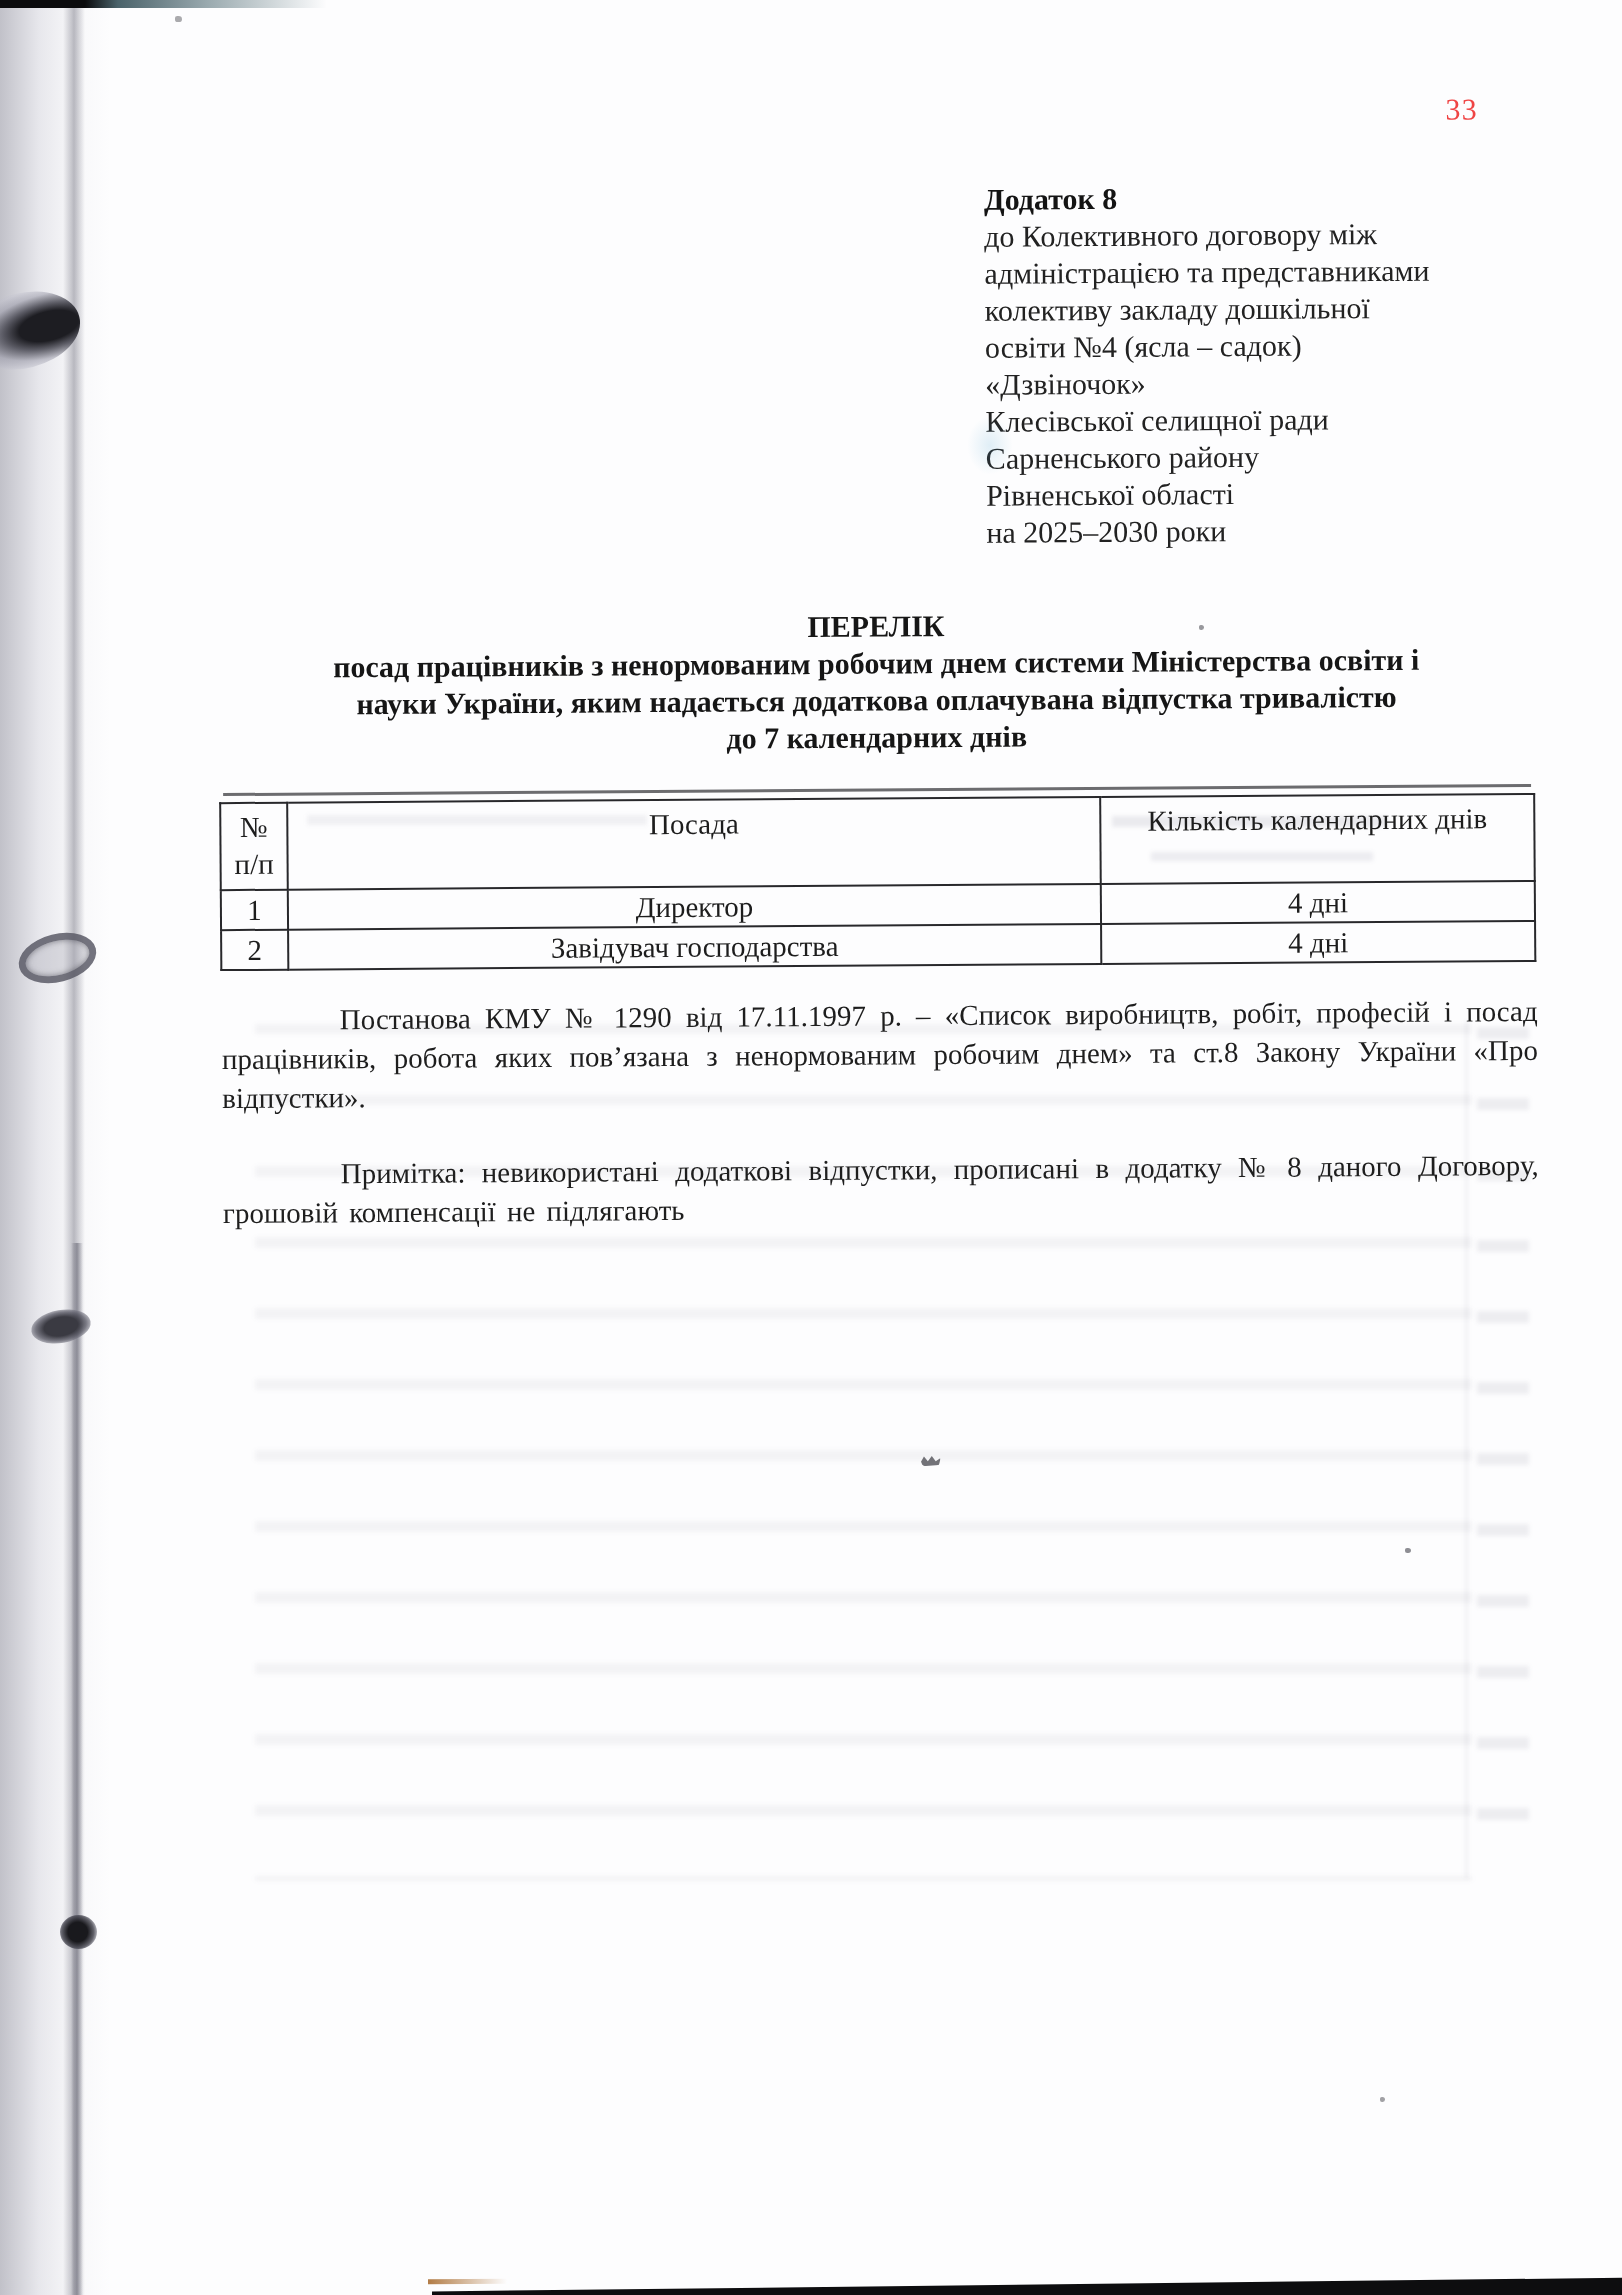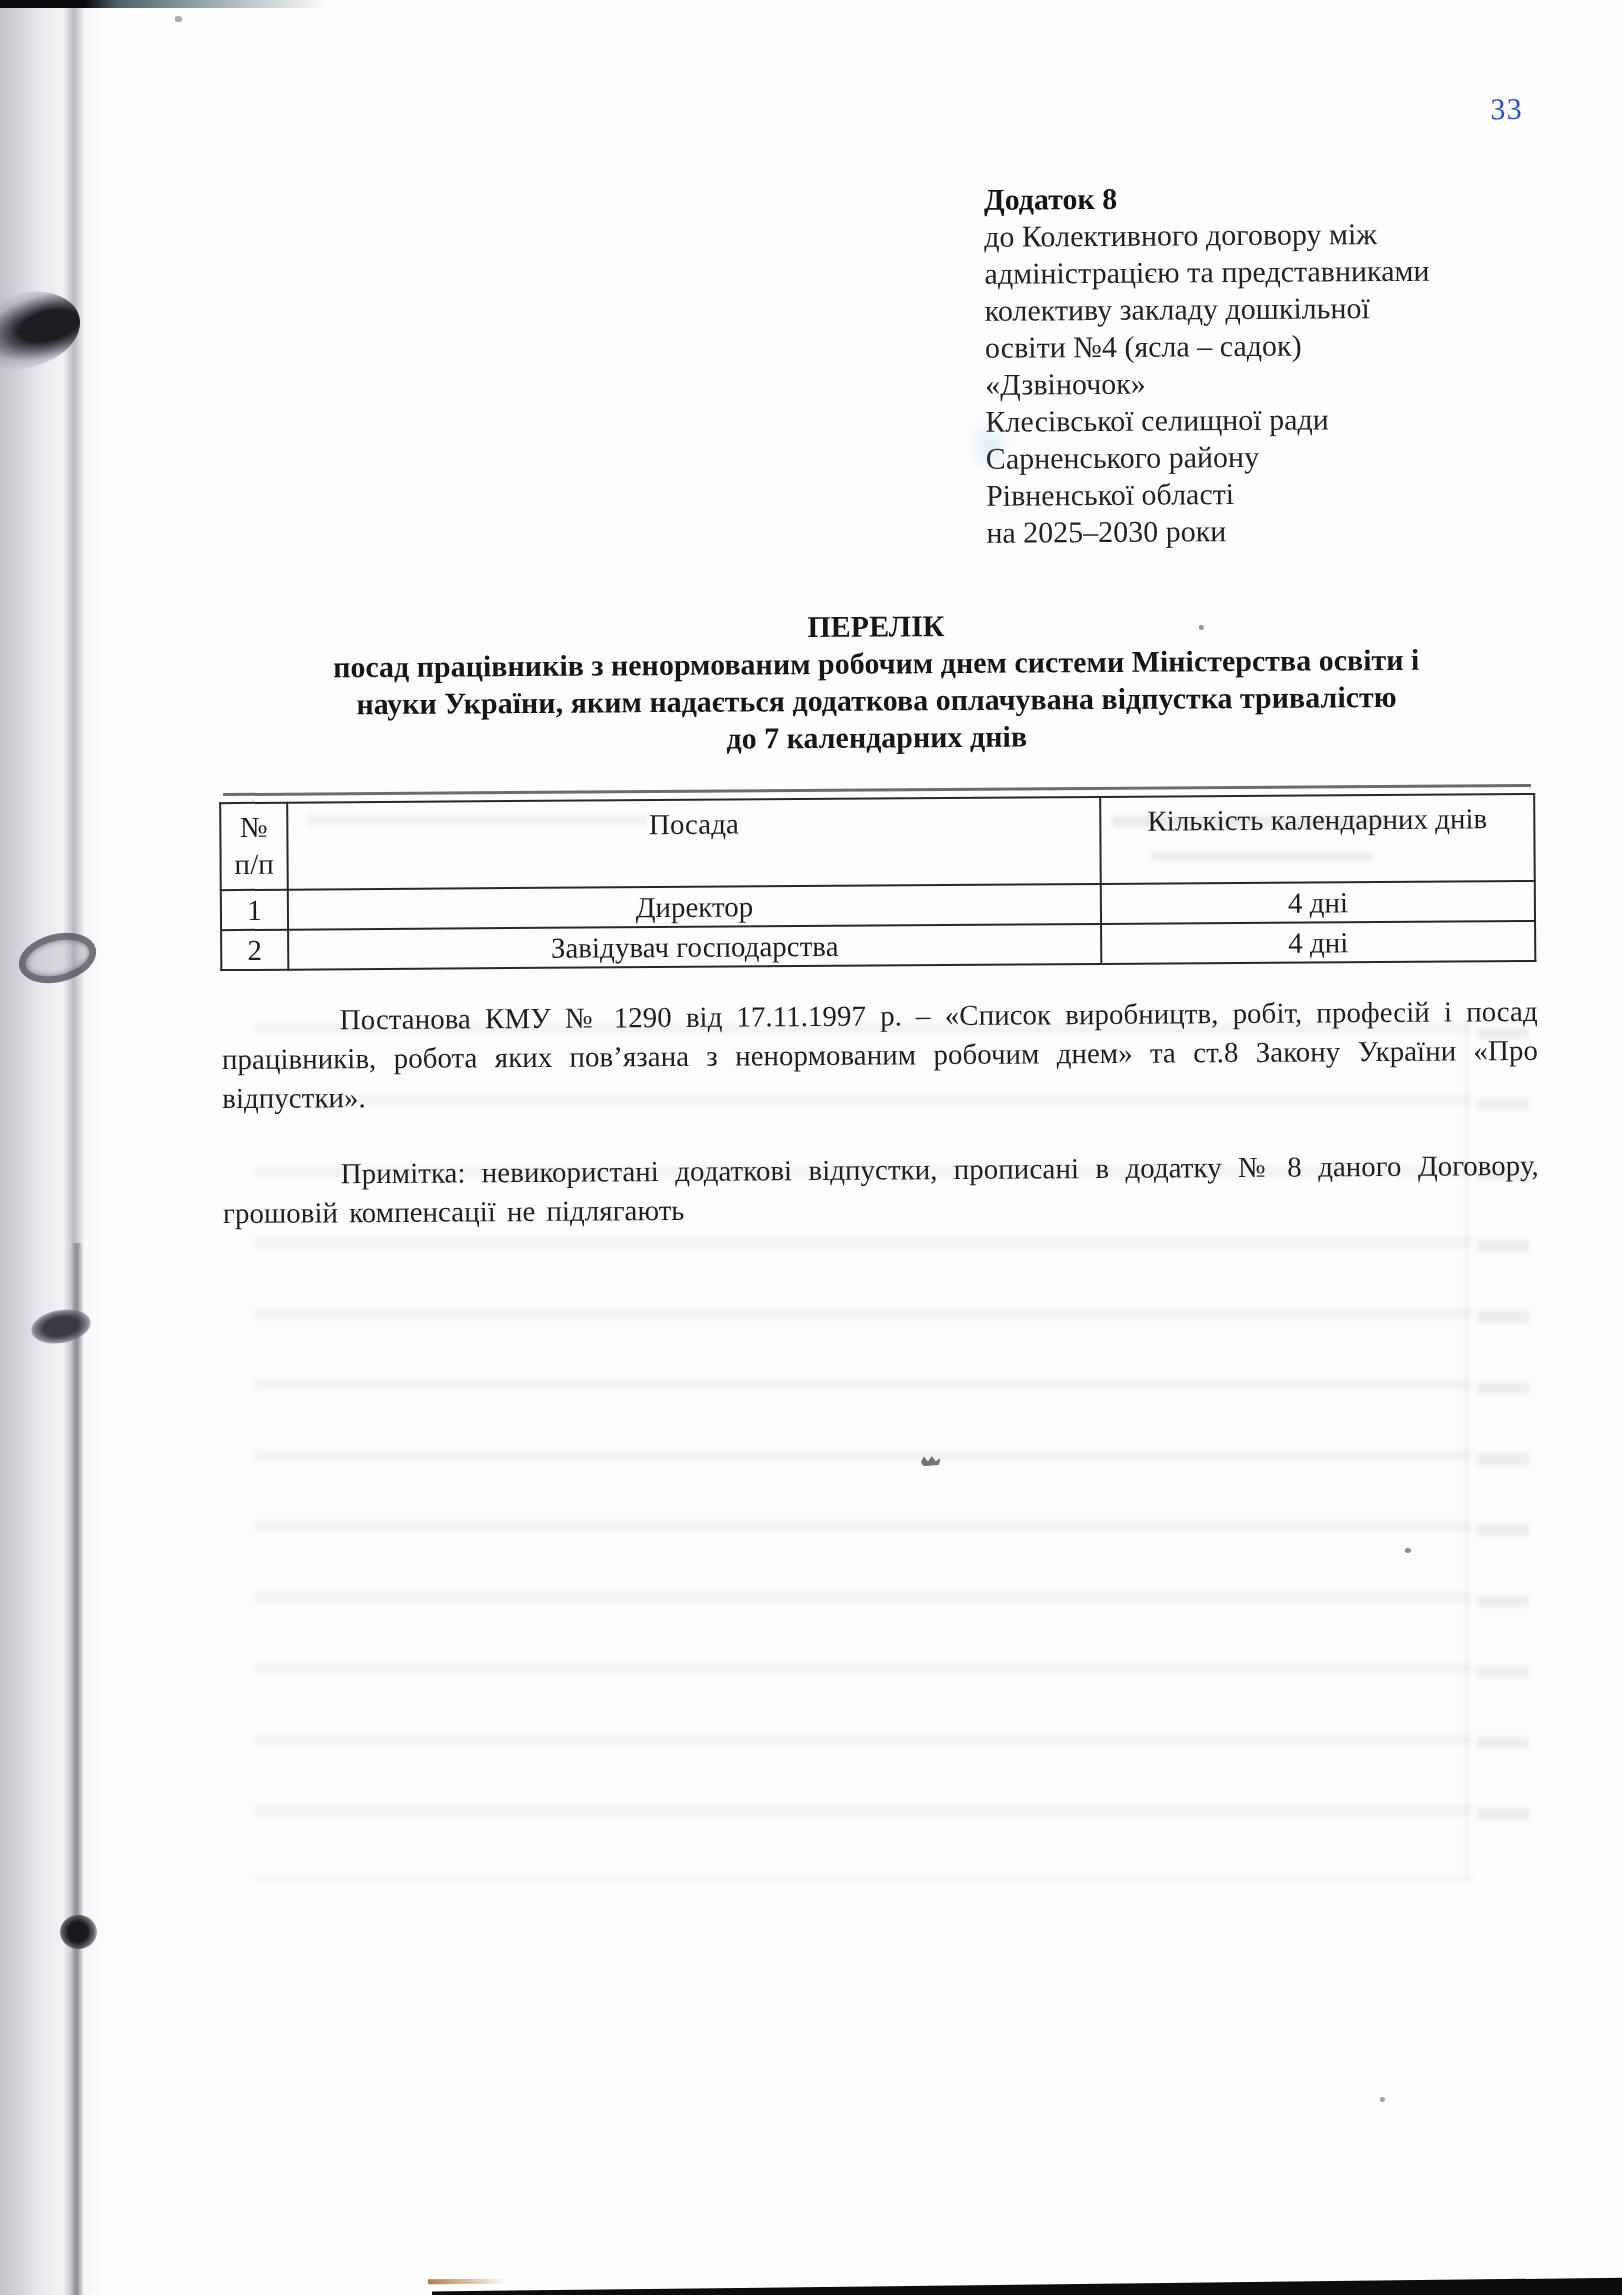--- a/index.html
+++ b/index.html
@@ -6,21 +6,21 @@
   .scan{
     position:relative;
     width:1622px;height:2295px;
     background:#fdfdfe;
     overflow:hidden;
     font-family:"Liberation Serif","DejaVu Serif",serif;
     color:#1f1f1f;
   }
   .content{position:absolute;left:0;top:0;width:100%;height:100%;transform:rotate(-0.4deg);transform-origin:50% 40%;}
 
-  .page-number{position:absolute;top:97px;left:1451px;font-size:30px;letter-spacing:1.3px;color:#1d4ed8;margin-left:45px;}
+  .page-number{position:absolute;top:97px;left:1451px;font-size:30px;letter-spacing:1.3px;color:#ef4444;}
 
   .appendix{position:absolute;left:989px;top:182px;width:589px;font-size:30px;line-height:37px;color:#222;}
   .appendix .app-heading{font-weight:bold;color:#141414;}
 
   .title-block{position:absolute;left:220px;top:608px;width:1316px;text-align:center;
     font-weight:bold;font-size:30px;line-height:37px;color:#161616;}
 
   .table-ghost-line{position:absolute;left:224px;top:789px;width:1308px;height:2.6px;background:rgba(45,45,50,.7);}
   .doc-table{position:absolute;left:220px;top:798px;width:1315px;border-collapse:collapse;table-layout:fixed;
     font-size:29px;color:#1d1d1d;}

